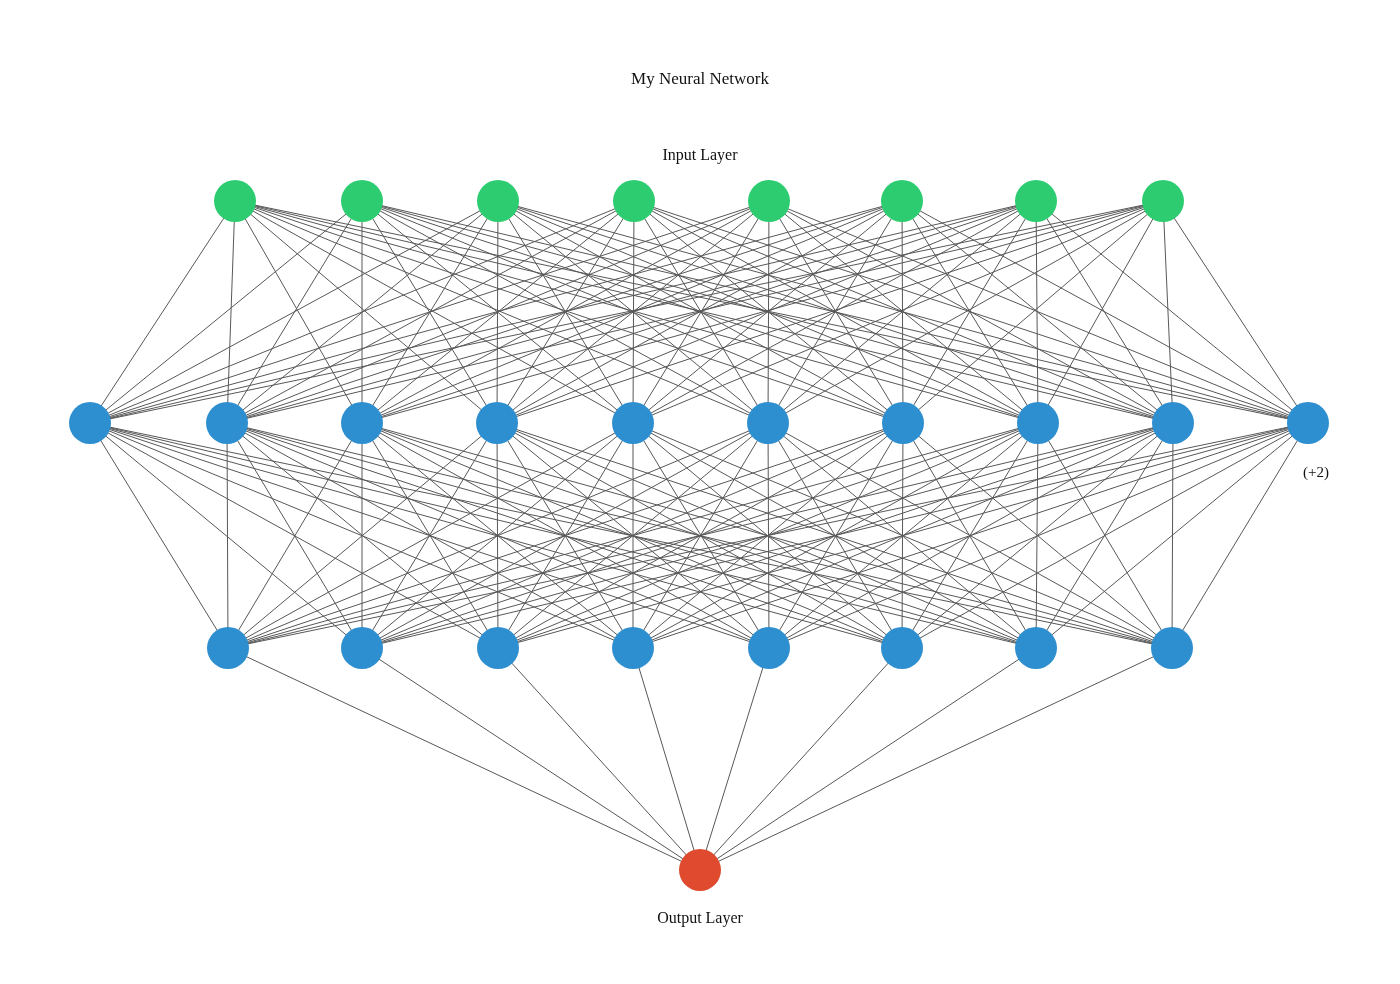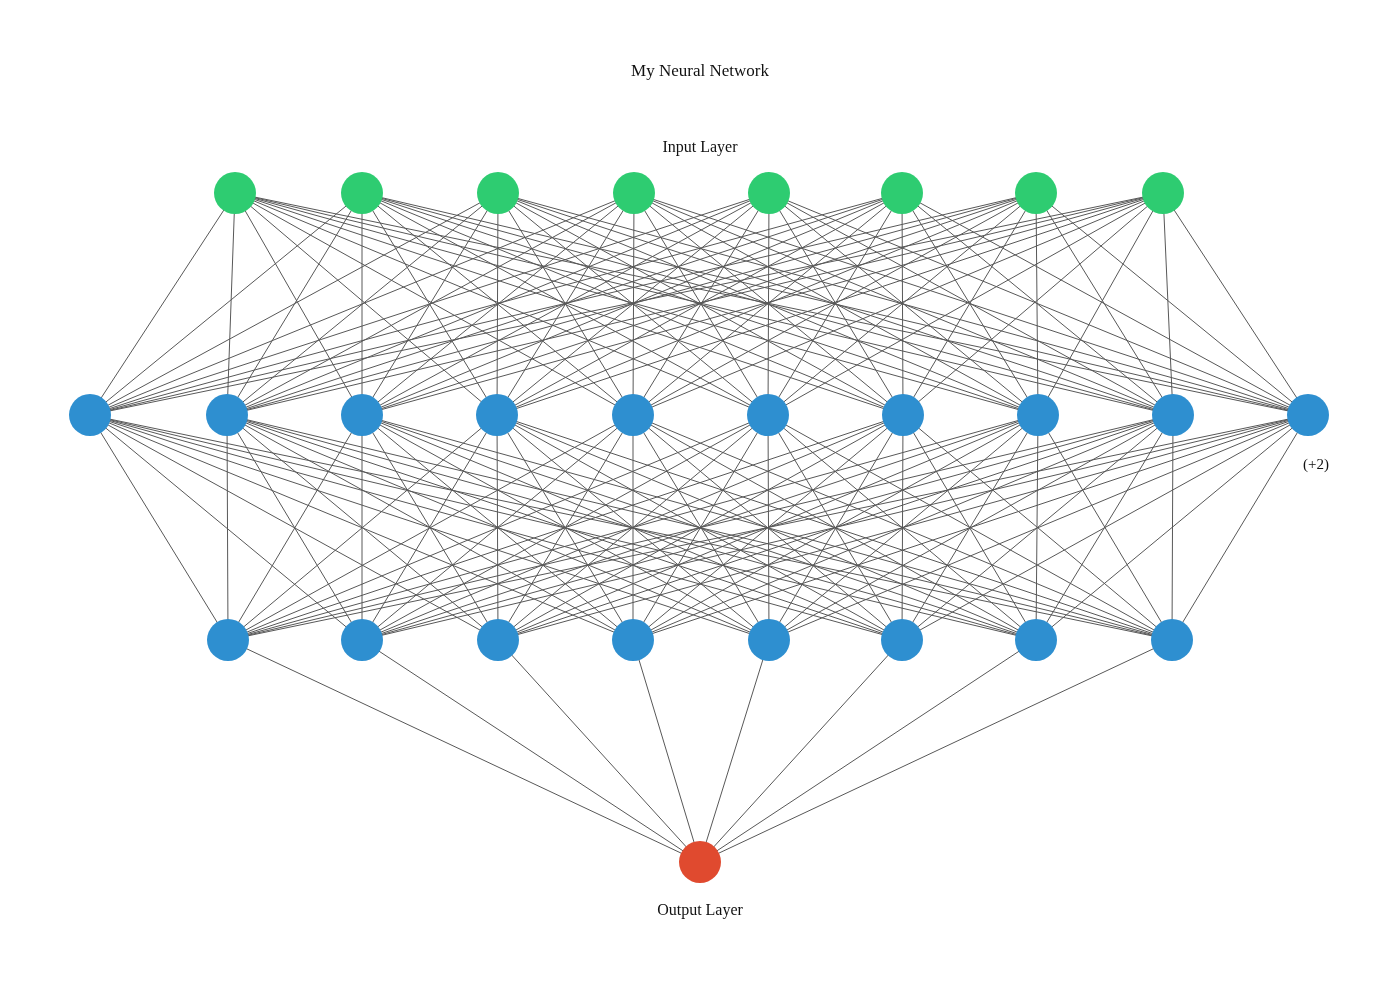--- a/index.html
+++ b/index.html
@@ -11,21 +11,21 @@
     width: 1400px;
     height: 984px;
     font-family: "Liberation Serif", "DejaVu Serif", serif;
     color: #111111;
     overflow: hidden;
     position: relative;
   }
   #diagram-root {
     position: absolute;
     left: 0;
-    top: 0;
+    top: 8px;
     width: 1400px;
     height: 944px;
   }
   svg#nn-svg {
     display: block;
     width: 1400px;
     height: 984px;
     background: #ffffff;
   }
   .edge {

